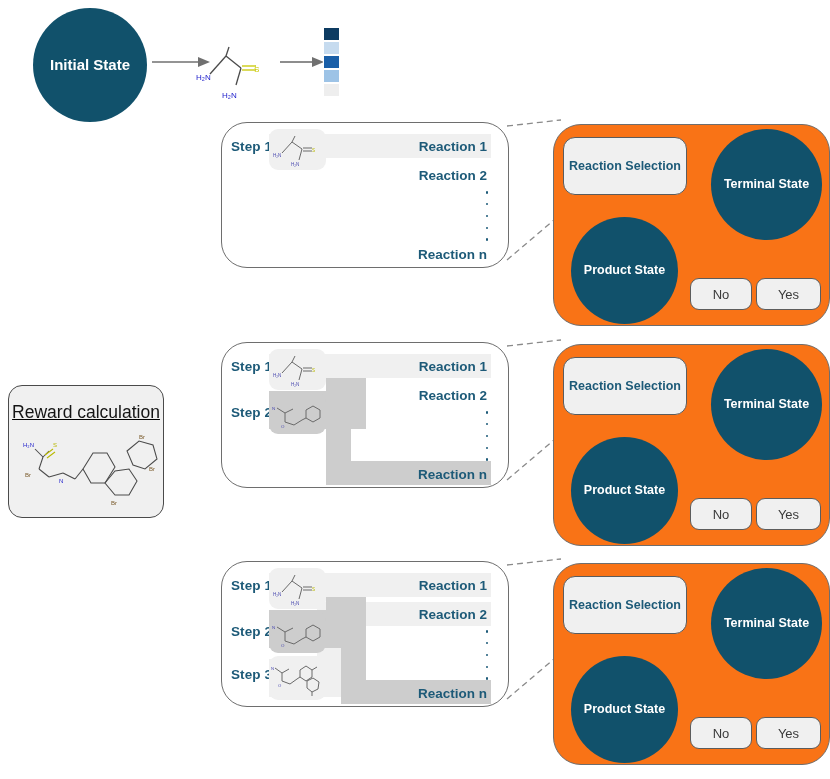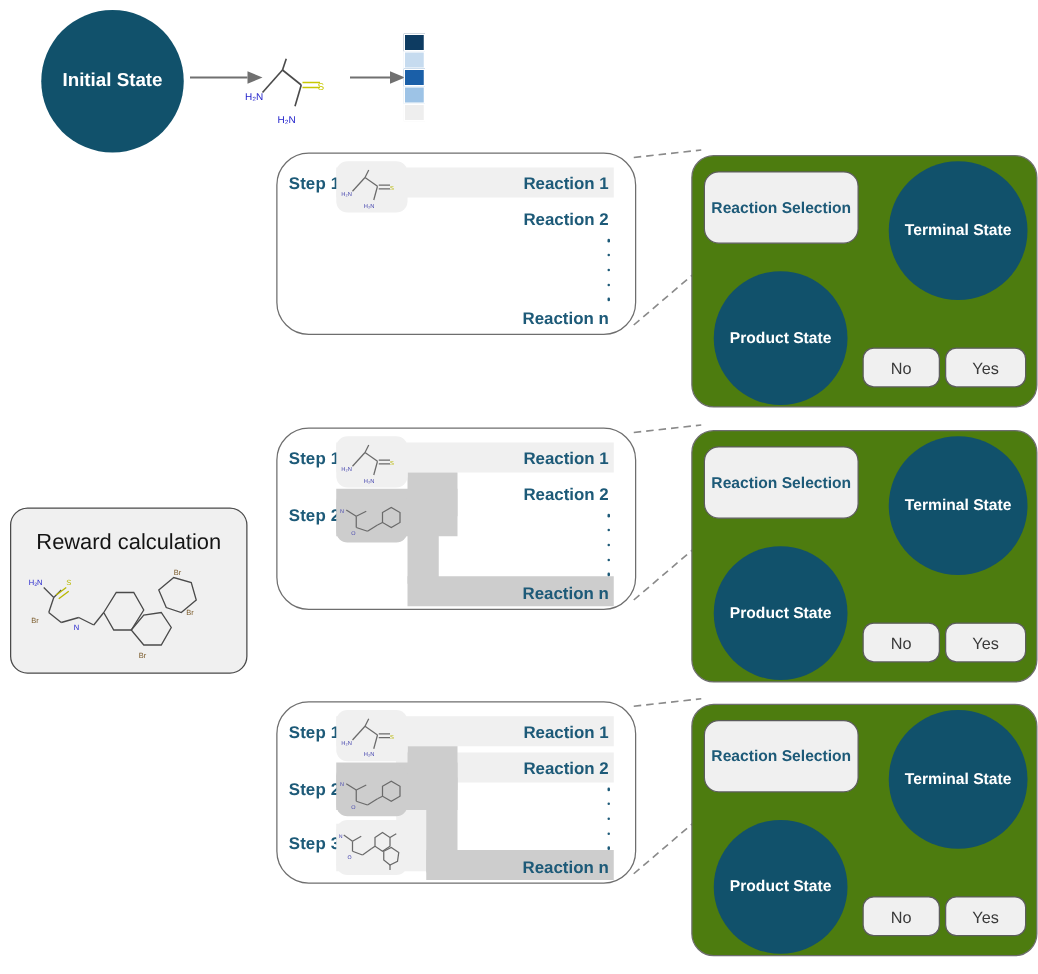--- a/index.html
+++ b/index.html
@@ -7,21 +7,21 @@
        font-family:"Liberation Sans","DejaVu Sans",sans-serif;}
   .abs{position:absolute;}
 
   
   .circle{border-radius:50%;background:#11516B;color:#ffffff;
           display:flex;align-items:center;justify-content:center;
           text-align:center;font-weight:bold;line-height:1.25;}
 
   
   .step-panel{border:1.6px solid #6e6e6e;border-radius:26px;background:#ffffff;box-sizing:border-box;}
-  .dec-panel{border:1.6px solid #6e6e6e;border-radius:18px;background:#4d7c0f;box-sizing:border-box;}
+  .dec-panel{border:1.6px solid #6e6e6e;border-radius:28px;background:#f97316;box-sizing:border-box;}
 
   
   .step-label{color:#1d5a78;font-weight:bold;font-size:13.5px;letter-spacing:.1px;}
   .rx-label{color:#1d5a78;font-weight:bold;font-size:13.5px;text-align:right;}
 
   
   .band{background:#f0f0f0;}
   .band-dark{background:#cdcdcd;}
 
   
@@ -81,21 +81,21 @@
 </svg>
 
 <div class="abs" style="left:323px;top:27px;">
   <div class="vec-cell" style="background:#0d3b61;"></div>
   <div class="vec-cell" style="background:#c6dbef;"></div>
   <div class="vec-cell" style="background:#1a5fa8;"></div>
   <div class="vec-cell" style="background:#9dc3e6;"></div>
   <div class="vec-cell" style="background:#eeeeee;"></div>
 </div>
 
-<div class="abs reward-card" style="left:8px;top:406px;width:190px;height:133px;">
+<div class="abs reward-card" style="left:8px;top:385px;width:156px;height:133px;text-decoration:underline;">
   <div class="reward-title" style="margin-top:16px;">Reward calculation</div>
   <svg style="margin-top:4px;margin-left:6px;" width="146" height="82" viewBox="0 0 146 82">
     <g stroke="#4a4a4a" stroke-width="1.05" fill="none">
       <line x1="20" y1="22" x2="28" y2="30"></line>
       <line x1="28" y1="30" x2="24" y2="42"></line>
       <line x1="24" y1="42" x2="34" y2="50"></line>
       <line x1="34" y1="50" x2="48" y2="46"></line>
       <line x1="48" y1="46" x2="60" y2="52"></line>
       <line x1="60" y1="52" x2="68" y2="42"></line>
       <polygon points="68,42 78,26 92,26 100,40 90,56 76,56"></polygon>

